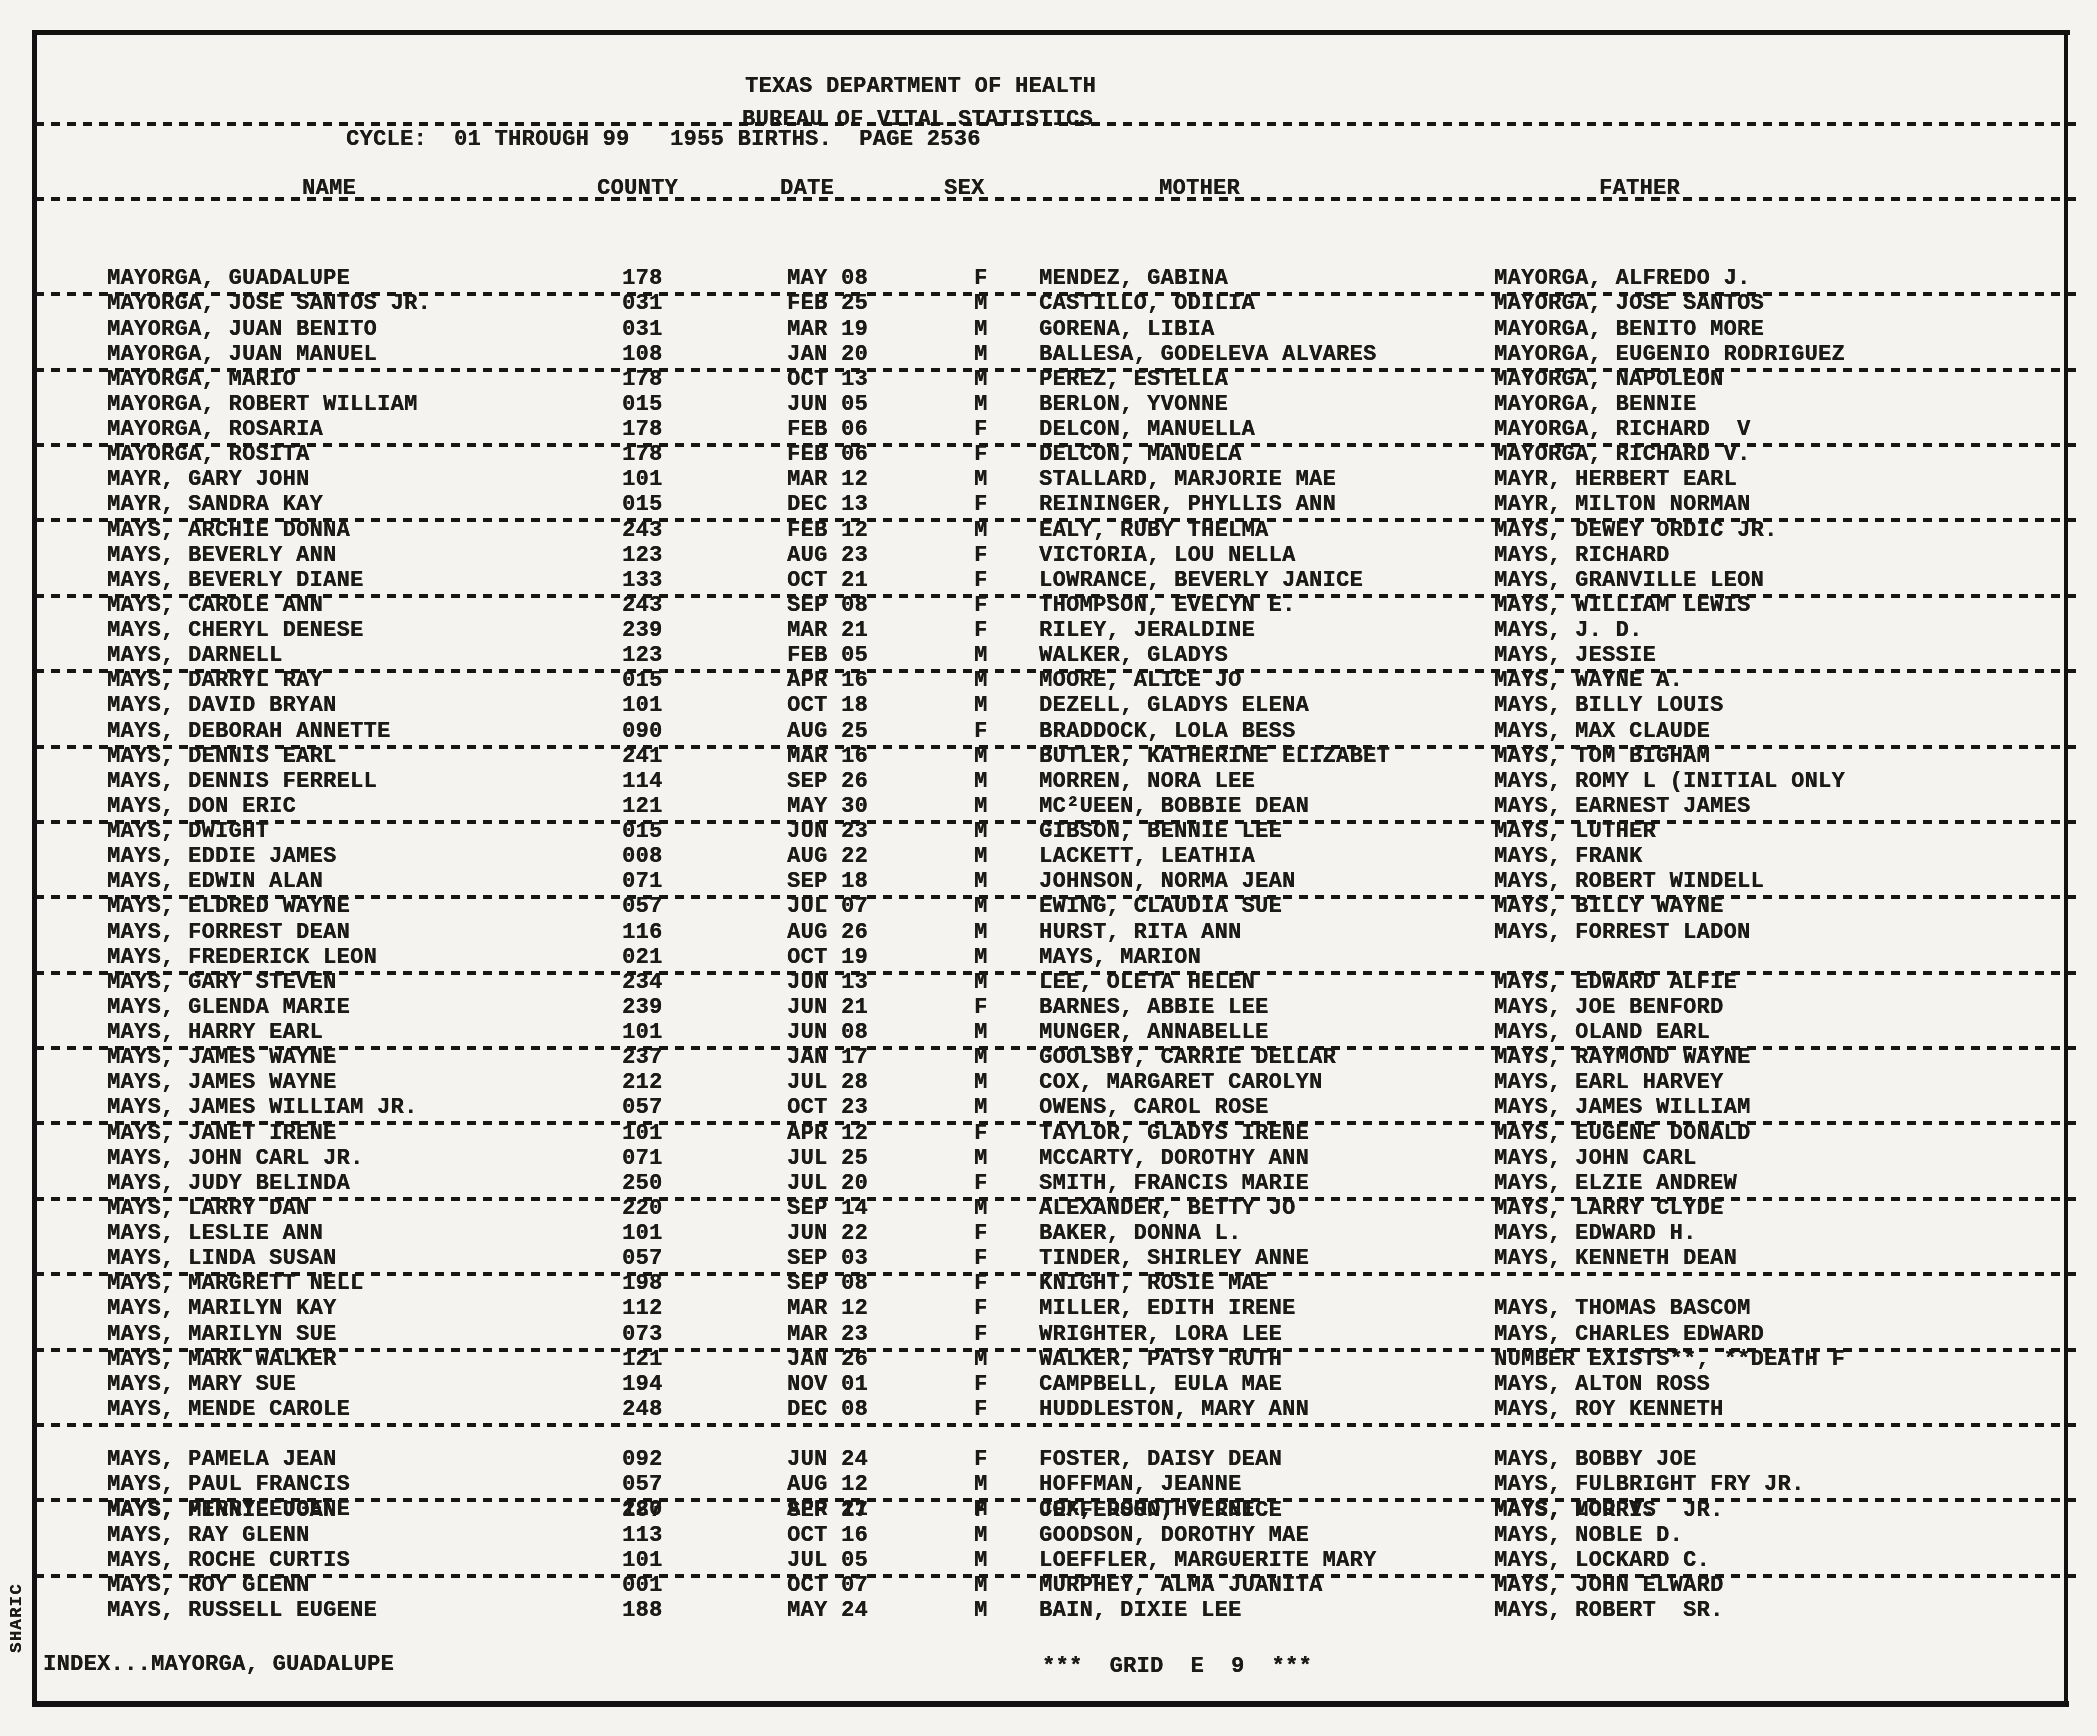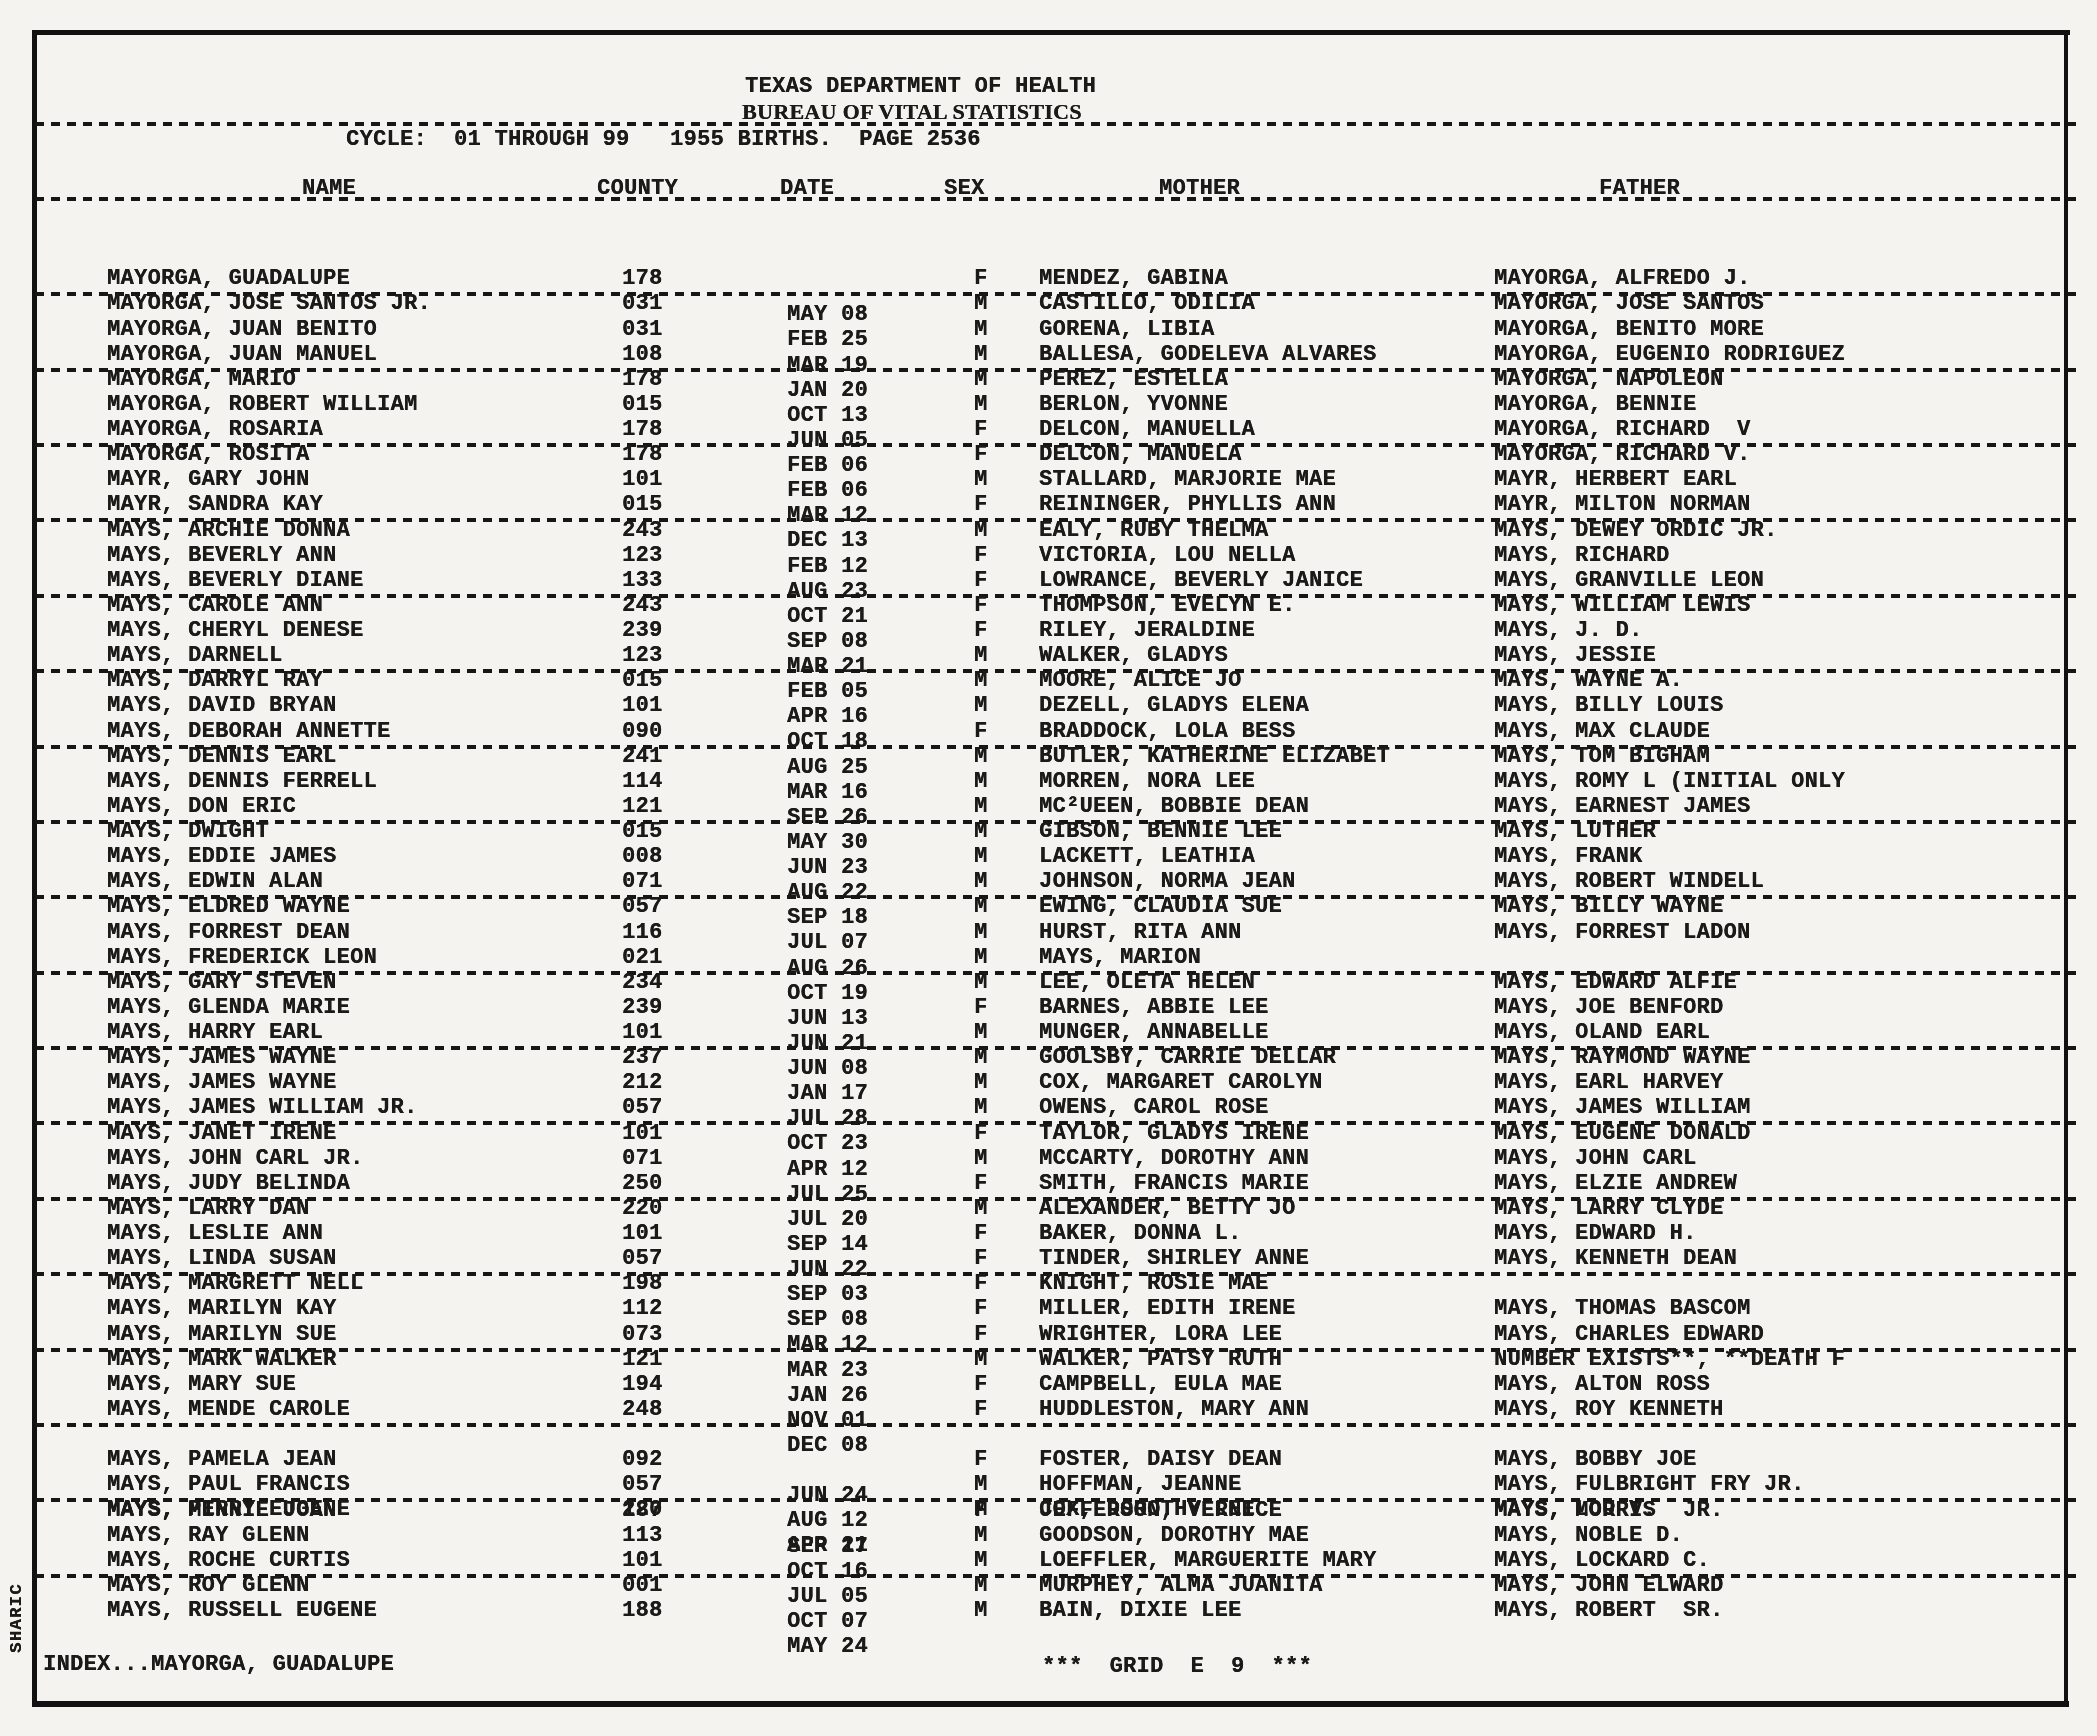--- a/index.html
+++ b/index.html
@@ -29,38 +29,38 @@
   
   .dash{
     position:absolute;
     left:35px;width:2044px;height:3.5px;
     background:repeating-linear-gradient(90deg,#161614 0 9.3px,transparent 9.3px 16px);
   }
   .dash-a{top:122px;}
   .dash-b{top:197px;}
   
   .title1{left:745px;top:75px;}
-  .title2{left:742px;top:100px;font-family:Liberation Serif, serif;}
+  .title2{left:742px;top:108px;}
   .cycle{left:346px;top:128px;}
   .col-head-name{left:302px;top:177px;}
   .col-head-county{left:597px;top:177px;}
   .col-head-date{left:780px;top:177px;}
   .col-head-sex{left:944px;top:177px;}
   .col-head-mother{left:1159px;top:177px;}
   .col-head-father{left:1599px;top:177px;}
   
   .row{position:absolute;left:0;width:2097px;height:25px;}
   .cell{
     position:absolute;top:0;
     font-size:22px;letter-spacing:0.3px;white-space:pre;
     text-shadow:0.3px 0 0 currentColor;
   }
   .c-name{left:107px;}
   .c-county{left:622px;}
-  .c-date{left:787px;margin-top:36px;}
+  .c-date{left:787px;}
   .c-sex{left:974px;}
   .c-mother{left:1039px;}
   .c-father{left:1494px;}
   
   .footer-index{left:43px;top:1653px;}
   .footer-grid{left:1042px;top:1655px;}
   .side-label{
     position:absolute;left:7px;top:1653px;
     font-size:17.4px;letter-spacing:1.2px;white-space:pre;
     text-shadow:0.3px 0 0 currentColor;

